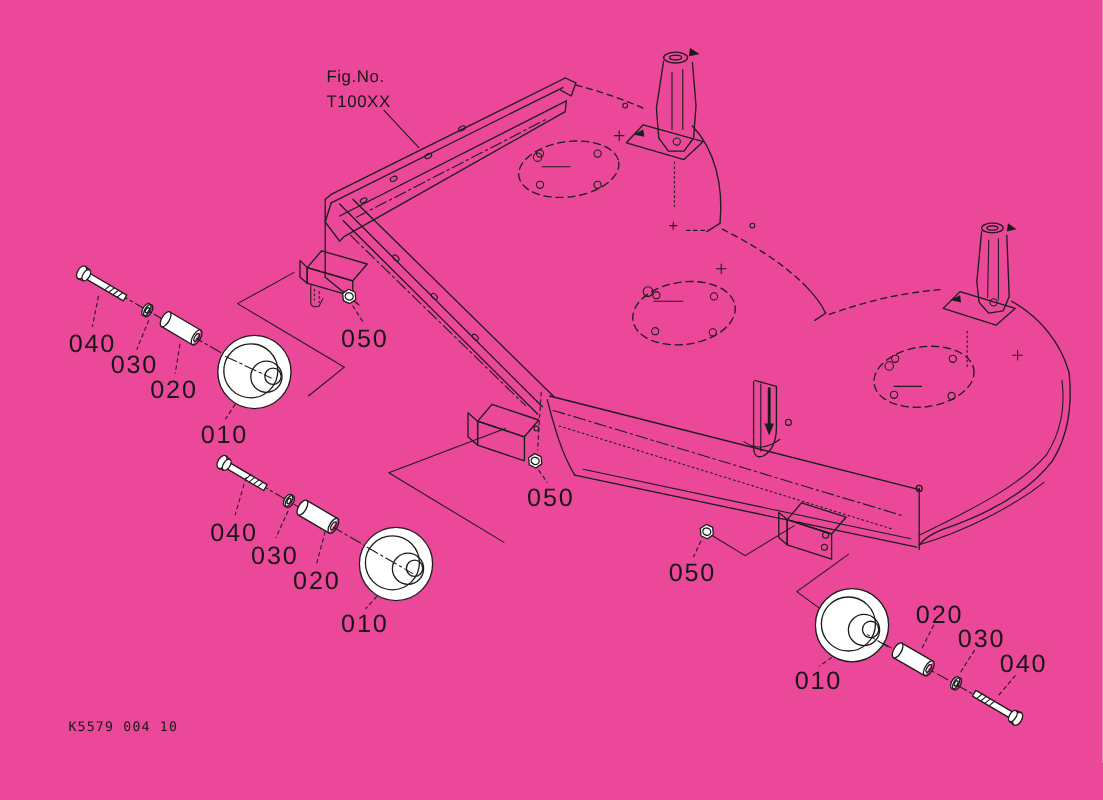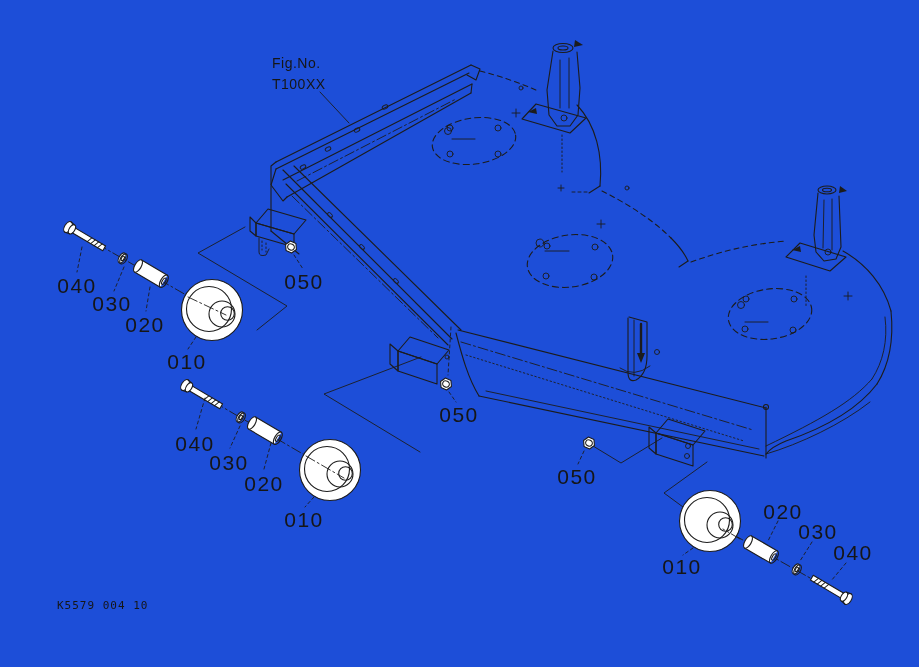--- a/index.html
+++ b/index.html
@@ -1,17 +1,17 @@
 <!DOCTYPE html>
 <html><head>
 <meta charset="utf-8">
 <style>
   html,body{margin:0;padding:0;background:#e8e8e8;}
   .canvas{
-    width:919px;height:667px;background:#1d4ed8;position:relative;overflow:hidden;
+    width:919px;height:667px;background:#ec4899;position:relative;overflow:hidden;
     font-family:"Liberation Sans", sans-serif;
   }
   #diagram path, #diagram circle, #diagram ellipse, #diagram line,
   #diagram polyline, #diagram rect{
     stroke:#1c1c1c; stroke-width:1.1; fill:none;
     stroke-linecap:round; stroke-linejoin:round;
   }
   #diagram .wfill{fill:#ffffff;}
   #diagram .nostroke{stroke:none;}
   #diagram .fillb{fill:#1c1c1c;stroke:none;}

